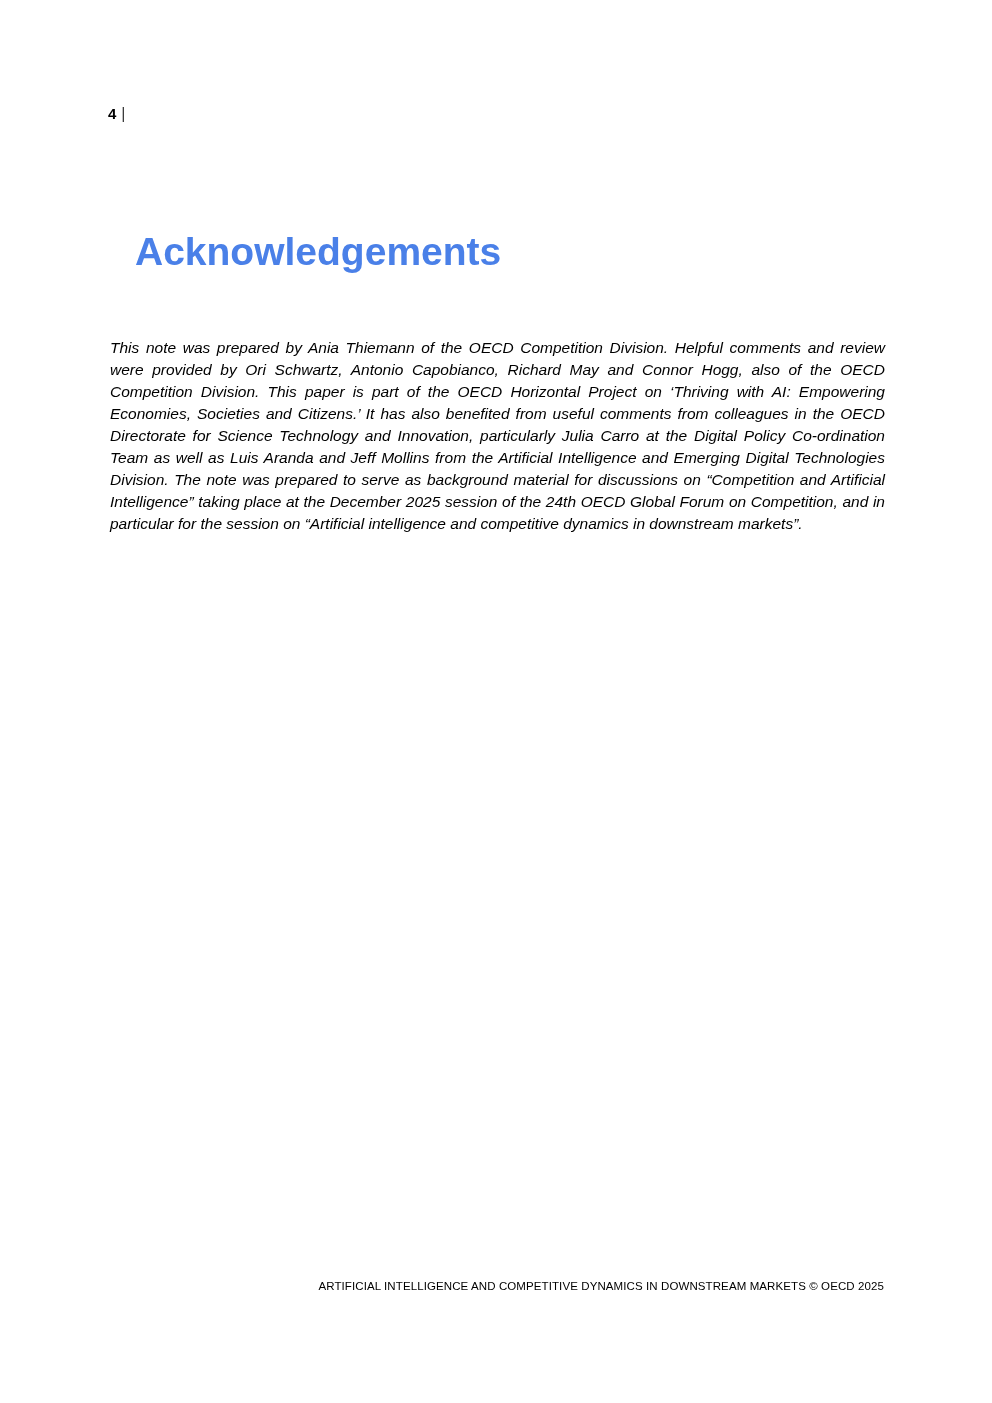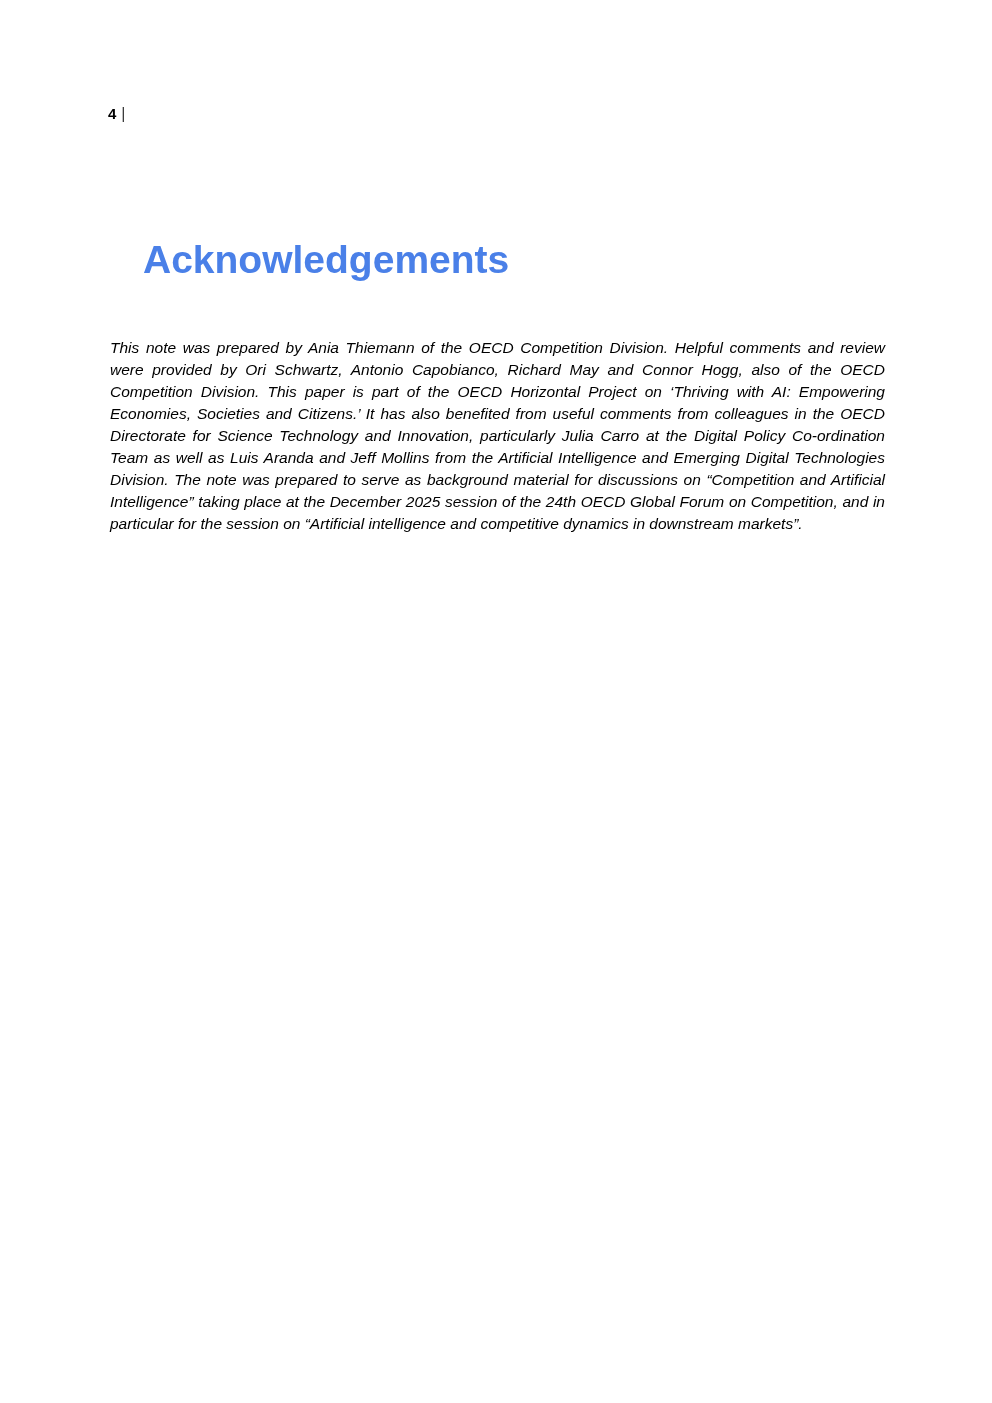--- a/index.html
+++ b/index.html
@@ -31,21 +31,21 @@
   .page-separator {
     font-weight: normal;
     color: #3a3a3a;
     margin-left: 5px;
     font-size: 16px;
   }
   .doc-title {
     position: absolute;
     left: 127px;
     top: 220px;
-    margin: 16px;
+    margin: 8px;
     font-size: 39px;
     line-height: 48px;
     font-weight: bold;
     letter-spacing: 0;
     color: #4a80e8; 
     white-space: nowrap;
   }
   .body-paragraph {
     position: absolute;
     left: 110px;
@@ -76,14 +76,17 @@
 <div class="page">
 
   <header class="page-header">
     <span class="page-number">4</span><span class="page-separator">|</span>
   </header>
 
   <h1 class="doc-title" style="color: rgb(74, 128, 232);">Acknowledgements</h1>
 
   <p class="body-paragraph">This note was prepared by Ania Thiemann of the OECD Competition Division. Helpful comments and review were provided by Ori Schwartz, Antonio Capobianco, Richard May and Connor Hogg, also of the OECD Competition Division. This paper is part of the OECD Horizontal Project on ‘Thriving with AI: Empowering Economies, Societies and Citizens.’ It has also benefited from useful comments from colleagues in the OECD Directorate for Science Technology and Innovation, particularly Julia Carro at the Digital Policy Co-ordination Team as well as Luis Aranda and Jeff Mollins from the Artificial Intelligence and Emerging Digital Technologies Division. The note was prepared to serve as background material for discussions on “Competition and Artificial Intelligence” taking place at the December 2025 session of the 24th OECD Global Forum on Competition, and in particular for the session on “Artificial intelligence and competitive dynamics in downstream markets”.</p>
 
+  <footer class="page-footer">
+    <span>ARTIFICIAL INTELLIGENCE AND COMPETITIVE DYNAMICS IN DOWNSTREAM MARKETS © OECD 2025</span>
+  </footer>
 
 </div>
 
 </body></html>

